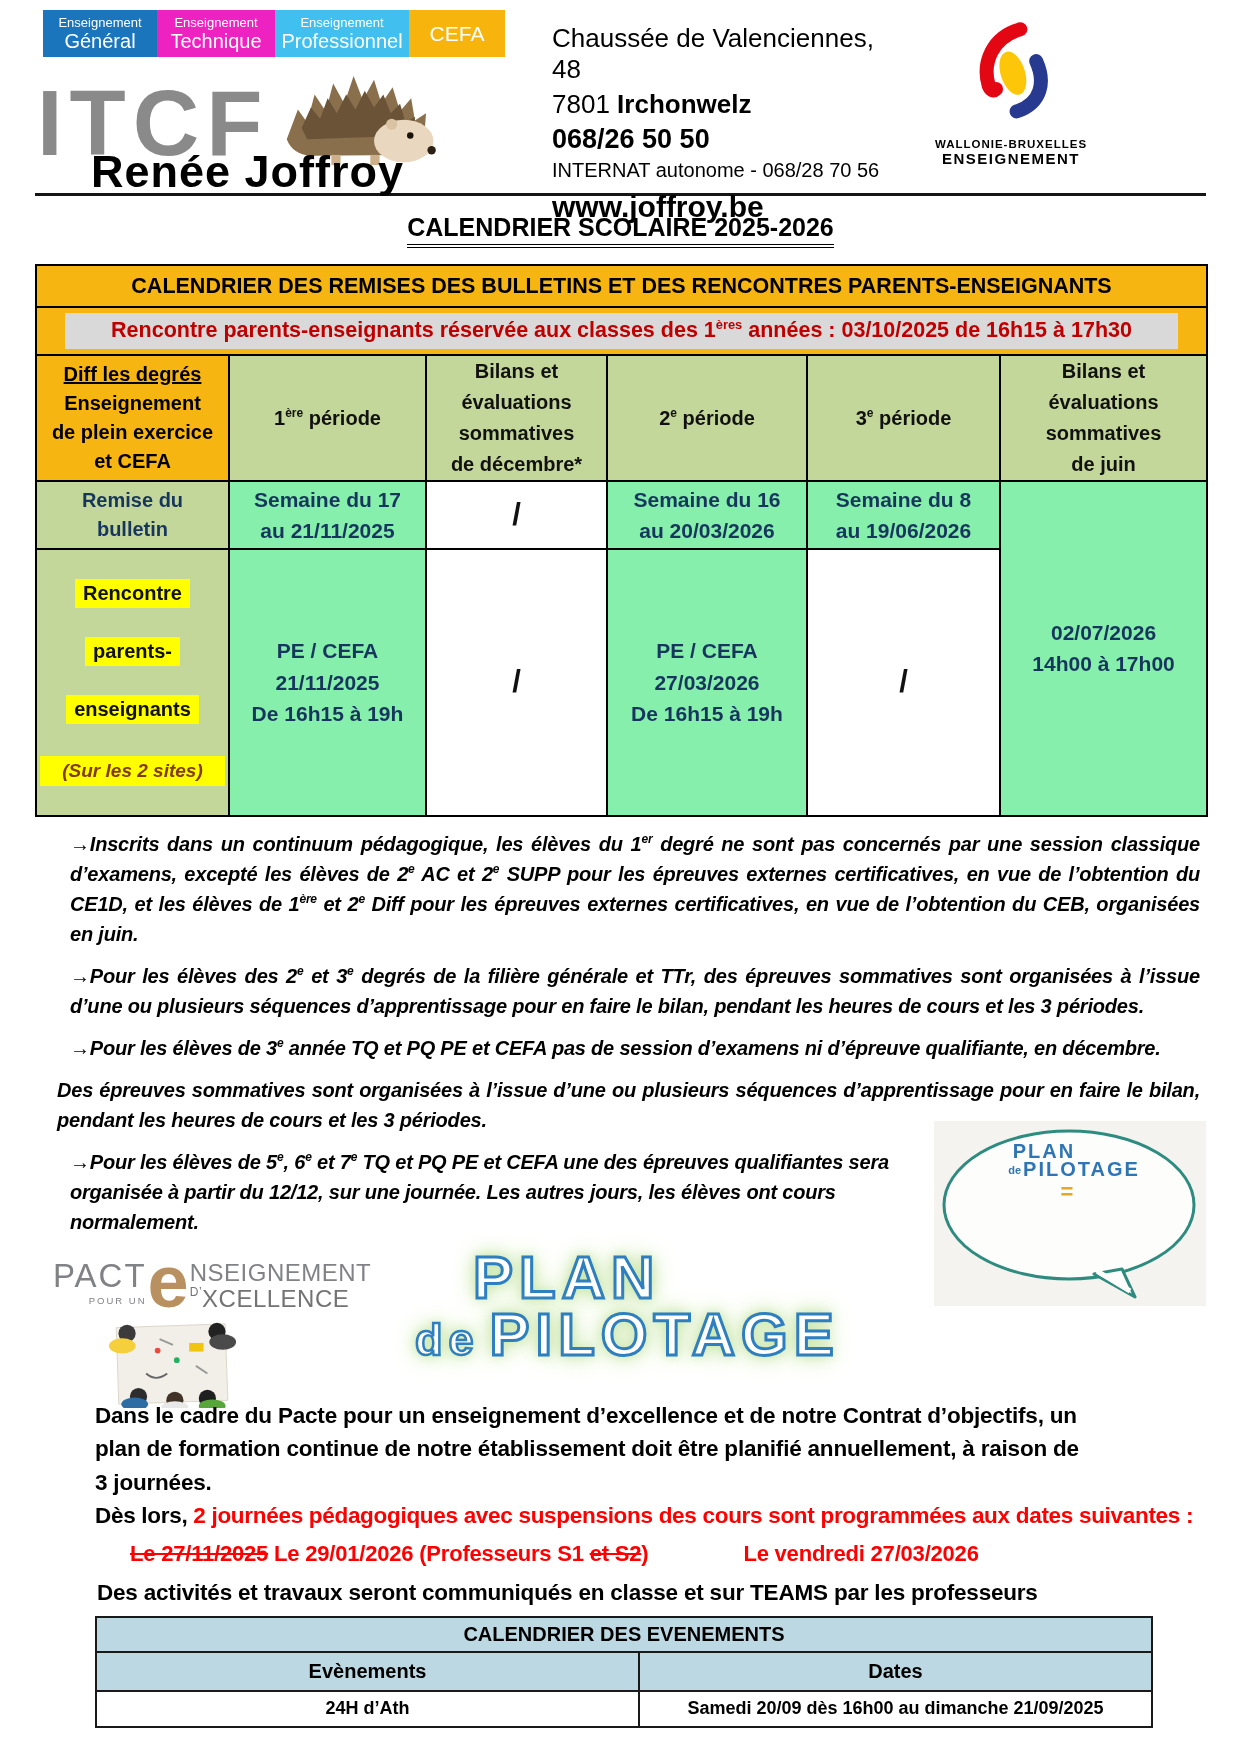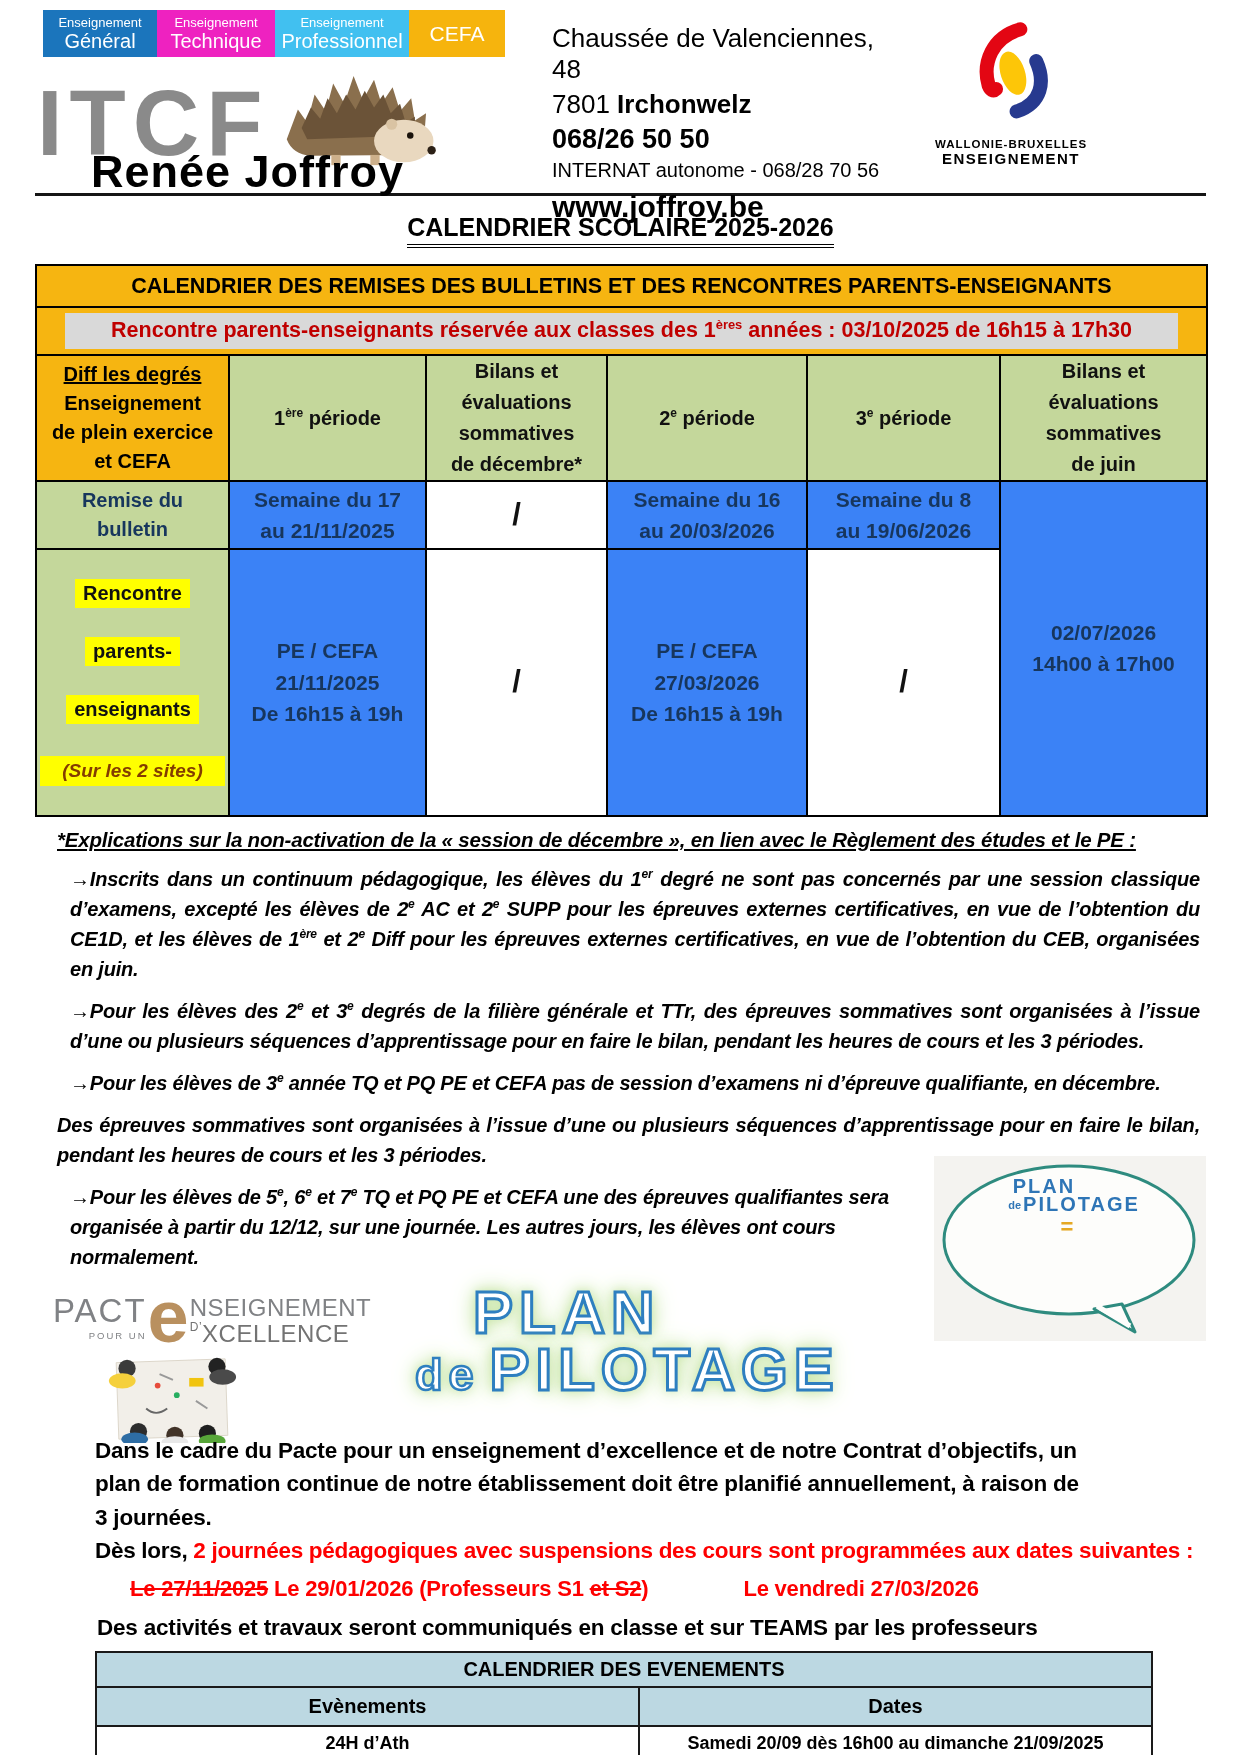--- a/index.html
+++ b/index.html
@@ -41,21 +41,21 @@
   .bt{border-collapse:collapse;width:1171px;margin-top:16px;table-layout:fixed;}
   .bt td{border:2px solid #000;text-align:center;vertical-align:middle;padding:0;}
   .c-banner{background:#f6b511;font-weight:bold;font-size:21.5px;height:40px;}
   .c-notice{background:#f6b511;height:46px;}
   .notice-inner{background:#d9d9d9;color:#c00000;font-weight:bold;font-size:21.5px;margin:0 28px;padding:4px 0;line-height:1.3;}
   .c-corner{background:#f6b511;height:120px;}
   .corner-title{font-weight:bold;font-size:20px;text-decoration:underline;line-height:1.45;}
   .corner-sub{font-weight:bold;font-size:20px;white-space:pre-line;line-height:1.45;}
   .c-ghead{background:#c4d79b;font-weight:bold;font-size:20px;line-height:1.55;white-space:pre-line;color:#111;}
   .c-rowlabel{background:#c4d79b;color:#17365d;font-weight:bold;font-size:20px;white-space:pre-line;line-height:1.45;height:66px;}
-  .c-data{background:#3b82f6;color:#17365d;font-weight:bold;font-size:21px;white-space:pre-line;line-height:1.5;}
+  .c-data{background:#86efac;color:#17365d;font-weight:bold;font-size:21px;white-space:pre-line;line-height:1.5;}
   .c-slash{background:#fff;color:#111;font-weight:bold;font-size:31px;}
   .r-rencontre td{height:117px;}
   .hl-word{display:inline-block;background:#ffff00;color:#111;font-weight:bold;font-size:20px;padding:1px 8px;line-height:1.35;}
   .hl-note{display:inline-block;background:#ffff00;color:#833c00;font-weight:bold;font-style:italic;font-size:19px;padding:1px 22px;margin-top:3px;}
   sup{font-size:60%;line-height:0;vertical-align:super;}
 
   
   .expl{margin-top:11px;}
   .expl-heading{font-style:italic;font-weight:bold;font-size:20.5px;text-decoration:underline;margin-left:22px;letter-spacing:-0.2px;}
   .expl-item{font-style:italic;font-weight:bold;font-size:20px;margin:12px 6px 0 35px;text-align:justify;line-height:1.5;letter-spacing:-0.2px;}
@@ -231,21 +231,20 @@
       <td class="c-slash">/</td>
       <td class="c-data">PE / CEFA
 27/03/2026
 De 16h15 à 19h</td>
       <td class="c-slash">/</td>
     </tr>
   </tbody>
     </table>
 
   <div class="expl">
-    <div class="expl-heading">*Explications sur la non-activation de la « session de décembre », en lien avec le Règlement des études et le PE :</div>
     <div class="expl-item">→Inscrits dans un continuum pédagogique, les élèves du 1<sup>er</sup> degré ne sont pas concernés par une session classique d’examens, excepté les élèves de 2<sup>e</sup> AC et 2<sup>e</sup> SUPP pour les épreuves externes certificatives, en vue de l’obtention du CE1D, et les élèves de 1<sup>ère</sup> et 2<sup>e</sup> Diff pour les épreuves externes certificatives, en vue de l’obtention du CEB, organisées en juin.</div>
     <div class="expl-item">→Pour les élèves des 2<sup>e</sup> et 3<sup>e</sup> degrés de la filière générale et TTr, des épreuves sommatives sont organisées à l’issue d’une ou plusieurs séquences d’apprentissage pour en faire le bilan, pendant les heures de cours et les 3 périodes.</div>
     <div class="expl-item">→Pour les élèves de 3<sup>e</sup> année TQ et PQ PE et CEFA pas de session d’examens ni d’épreuve qualifiante, en décembre.</div>
     <div class="expl-item noarrow">Des épreuves sommatives sont organisées à l’issue d’une ou plusieurs séquences d’apprentissage pour en faire le bilan, pendant les heures de cours et les 3 périodes.</div>
 
     <div class="badge">
       <svg width="272" height="185" viewBox="0 0 272 185">
         <rect width="272" height="185" fill="#f4f3f0"></rect>
         <ellipse cx="135" cy="84" rx="125" ry="74" fill="#fdfdfb" stroke="#2e8b7f" stroke-width="3"></ellipse>
         <path d="M 188 148 L 201 176 L 160 153 Z" fill="#fdfdfb" stroke="#2e8b7f" stroke-width="3" stroke-linejoin="round"></path>

